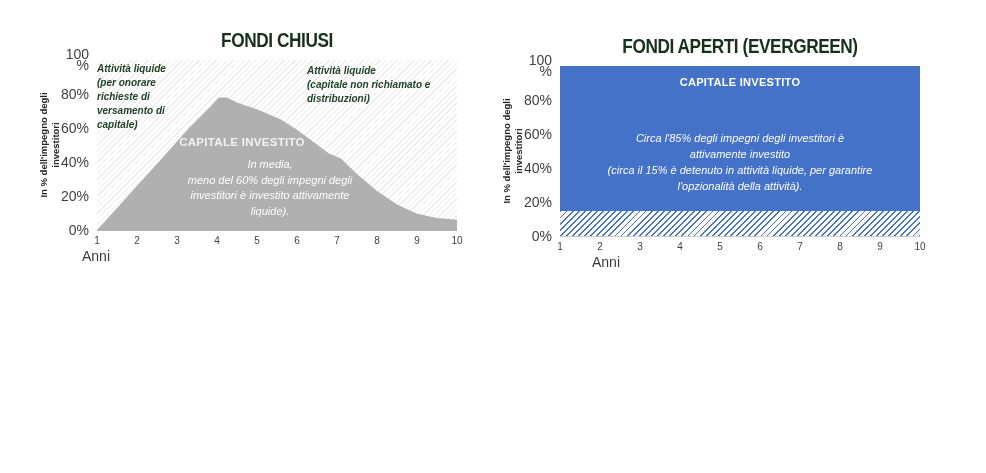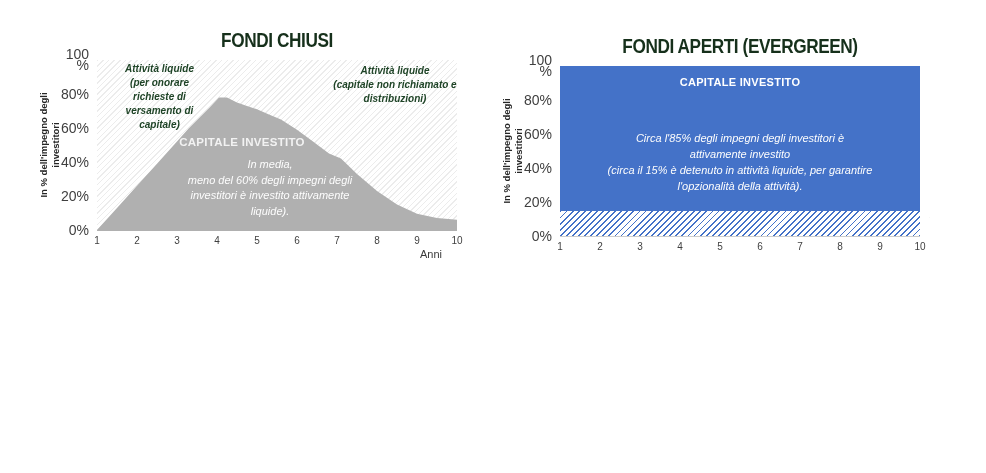--- a/index.html
+++ b/index.html
@@ -39,27 +39,27 @@
 
   .xticks{position:absolute;left:87px;top:235px;width:360px;height:12px;}
   .xtick{position:absolute;top:0;width:24px;margin-left:-12px;text-align:center;
          font-size:10px;color:#3f3f3f;}
   .xtick:nth-child(1){left:0;}   .xtick:nth-child(2){left:40px;}
   .xtick:nth-child(3){left:80px;}.xtick:nth-child(4){left:120px;}
   .xtick:nth-child(5){left:160px;}.xtick:nth-child(6){left:200px;}
   .xtick:nth-child(7){left:240px;}.xtick:nth-child(8){left:280px;}
   .xtick:nth-child(9){left:320px;}.xtick:nth-child(10){left:360px;}
 
-  .xlabel{position:absolute;top:248px;width:360px;text-align:right;
-          font-size:11px;color:#3a3a3a;}
+  .xlabel{position:absolute;top:248px;width:360px;text-align:left;
+          font-size:14px;color:#3a3a3a;}
   #chart-left .xlabel{left:72px;}
   #chart-right .xlabel{left:119px;}
 
   .ann{position:absolute;font-size:10px;font-weight:700;font-style:italic;
-       color:#1f4427;text-align:center;line-height:14px;z-index:3;}
+       color:#1f4427;text-align:left;line-height:14px;z-index:3;}
   .ann-left{left:0;top:2px;width:125px;}
   .ann-right{left:210px;top:4px;width:176px;}
 
   .area-label{position:absolute;z-index:3;text-align:center;font-weight:700;
               letter-spacing:.3px;}
   #chart-left .area-label{left:35px;top:76px;width:220px;font-size:11.5px;color:#f2f2f2;}
   #chart-right .area-label{left:0;top:10px;width:360px;font-size:11px;color:#ffffff;}
 
   .note{position:absolute;z-index:3;text-align:center;font-style:italic;color:#fdfdfd;}
   #chart-left .note{left:53px;top:97px;width:240px;font-size:11px;line-height:15.5px;}

